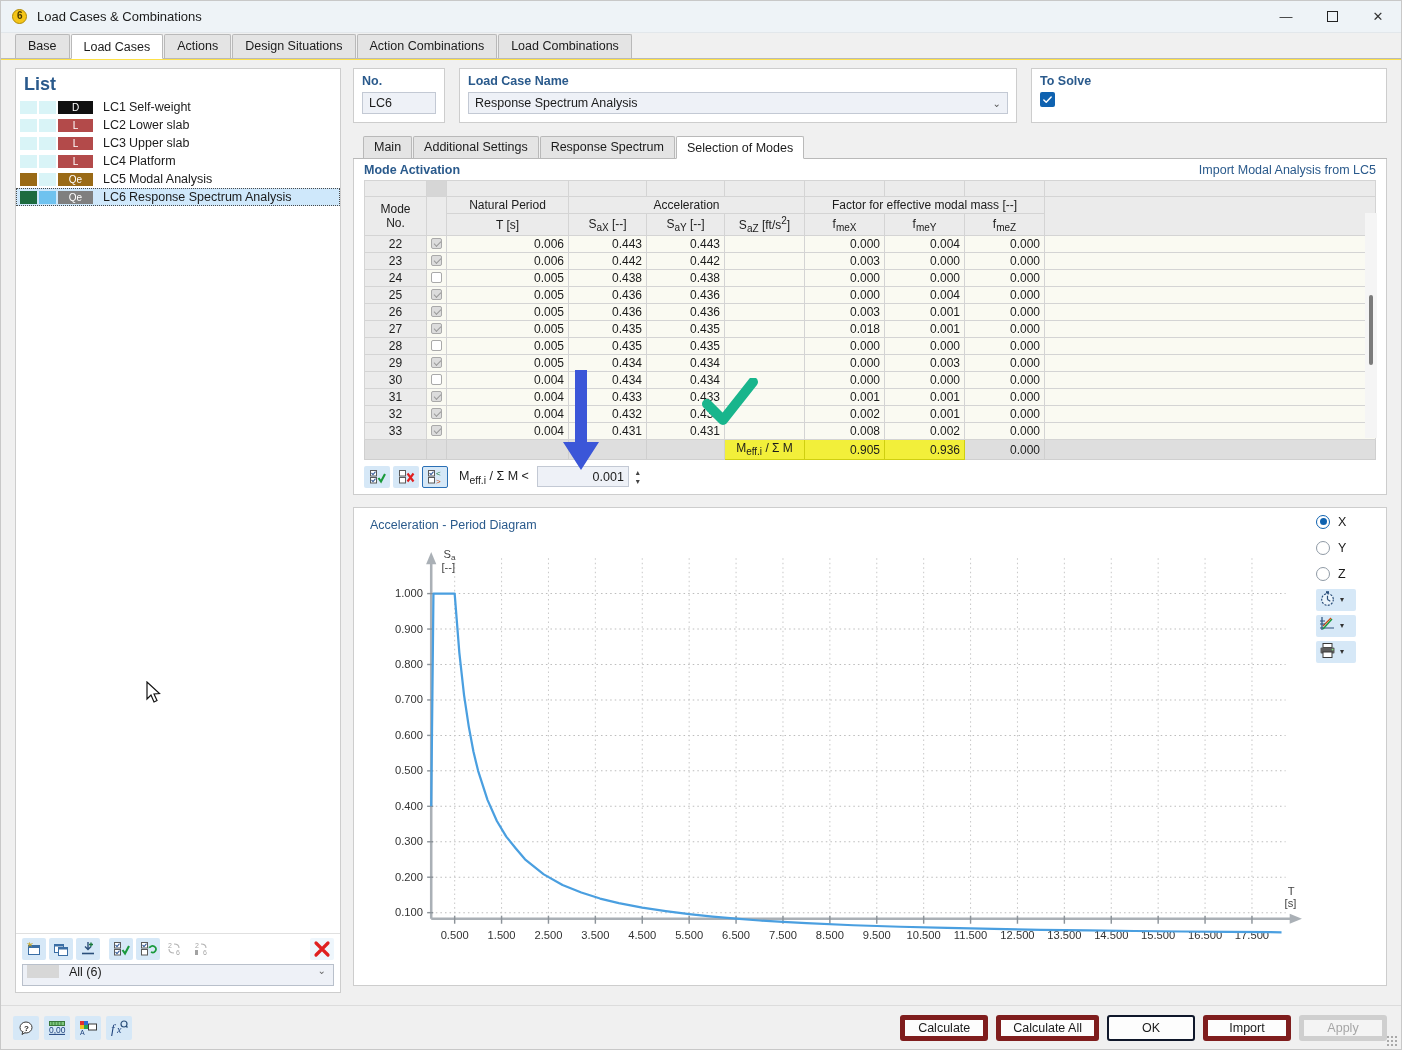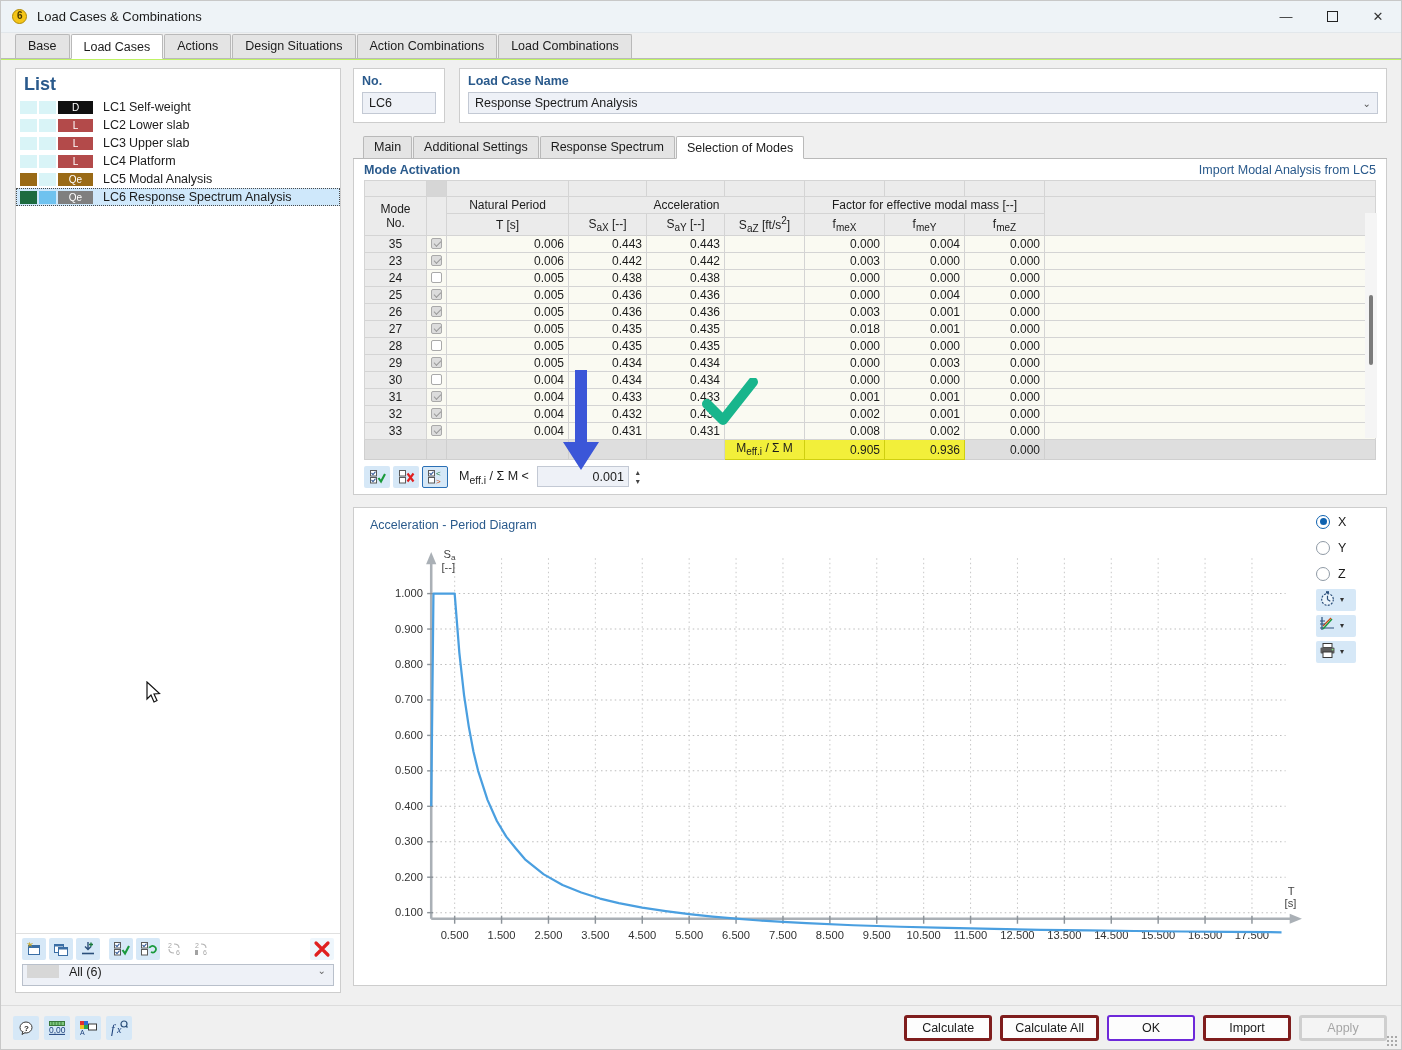--- a/index.html
+++ b/index.html
@@ -7,21 +7,21 @@
     width: 1402px; height: 1050px;
     font-family: "Liberation Sans", sans-serif;
     font-size: 12.5px;
     color: #1b1b1b;
     background: #f0f0f0;
     overflow: hidden;
   }
   .window {
     position: relative;
     width: 1402px; height: 1050px;
-    background: #bef264;
+    background: #fde047;
     border: 1px solid #c8c8c8;
   }
 
   
   .titlebar {
     height: 32px;
     background: #eef3f7;
     display: flex; align-items: center;
     border-bottom: 1px solid #e2e7eb;
   }
@@ -295,25 +295,25 @@
     display: flex; align-items: center;
   }
   .bl-icons { display: flex; gap: 5px; margin-left: 12px; }
   .bibtn {
     width: 26px; height: 24px; background: #d6e8f7; border-radius: 2px;
     display: flex; align-items: center; justify-content: center;
   }
   .br-btns { margin-left: auto; display: flex; gap: 8px; margin-right: 14px; }
   .btn {
     min-width: 88px; height: 26px; padding: 0 12px;
-    background: #fdfdfd; border: 3px solid #7f1d1d; border-radius: 3px;
+    background: #fdfdfd; border: 5px solid #7f1d1d; border-radius: 3px;
     font-size: 12.5px; display: flex; align-items: center; justify-content: center;
     color: #1b1b1b;
   }
-  .btn.primary { border: 2px solid #6d28d9; }
+  .btn.primary { border: 2px solid #0f172a; }
   .btn.disabled { color: #a6a6a6; border-color: #cfcfcf; background: #f4f4f4; }
   .grip {
     position: absolute; right: 3px; bottom: 2px;
     width: 12px; height: 12px;
     background-image:
       radial-gradient(#a9a9a9 1px, transparent 1px);
     background-size: 4px 4px;
   }
 
   
@@ -482,20 +482,28 @@
       <div class="topfields">
         <div class="fieldbox" style="width:92px">
           <div class="fieldlabel">No.</div>
           <div class="textin">LC6</div>
         </div>
         <div class="fieldbox" style="flex:1 1 auto">
           <div class="fieldlabel">Load Case Name</div>
           <div class="textin">
             <span>Response Spectrum Analysis</span>
             <span class="chev">⌄</span>
+          </div>
+        </div>
+        <div class="fieldbox" style="width:356px">
+          <div class="fieldlabel">To Solve</div>
+          <div class="cbox">
+            <svg viewBox="0 0 12 12">
+                <path d="M2 6.5 L4.6 9 L10 3.2" fill="none" stroke="#fff" stroke-width="1.6" stroke-linecap="round" stroke-linejoin="round"></path>
+              </svg>
           </div>
         </div>
       </div>
 
       <div class="innertabs">
         <div class="itab">Main</div>
         <div class="itab">Additional Settings</div>
         <div class="itab">Response Spectrum</div>
         <div class="itab active">Selection of Modes</div>
       </div>
@@ -549,21 +557,21 @@
                 <th>S<sub>aX</sub> [--]</th>
                 <th>S<sub>aY</sub> [--]</th>
                 <th>S<sub>aZ</sub> [ft/s<sup>2</sup>]</th>
                 <th>f<sub>meX</sub></th>
                 <th>f<sub>meY</sub></th>
                 <th>f<sub>meZ</sub></th>
               </tr>
             </thead>
             <tbody>
               <tr>
-                <td class="c-mode">35</td>
+                <td class="c-mode">22</td>
                 <td class="c-chk"><span class="minicb on"></span></td>
                 <td>0.006</td>
                 <td>0.443</td>
                 <td>0.443</td>
                 <td class="c-blank"></td>
                 <td>0.000</td>
                 <td>0.004</td>
                 <td>0.000</td>
                 <td class="c-blank"></td>
               </tr>

